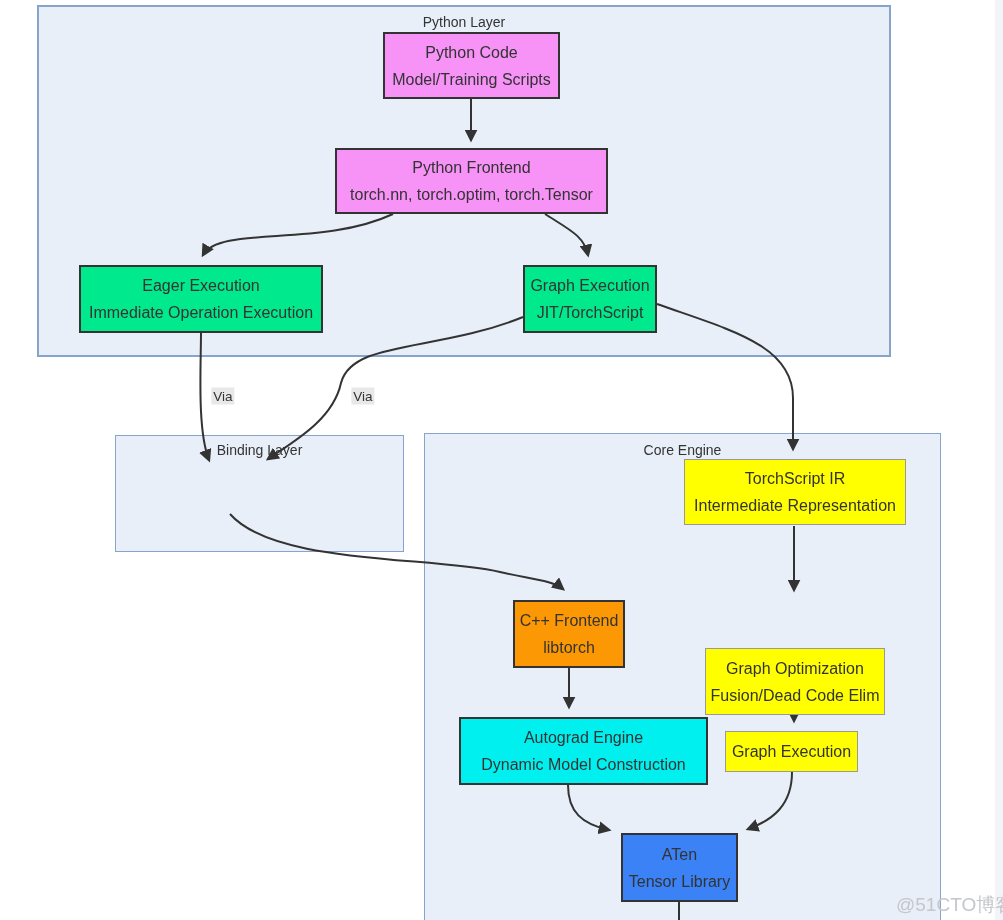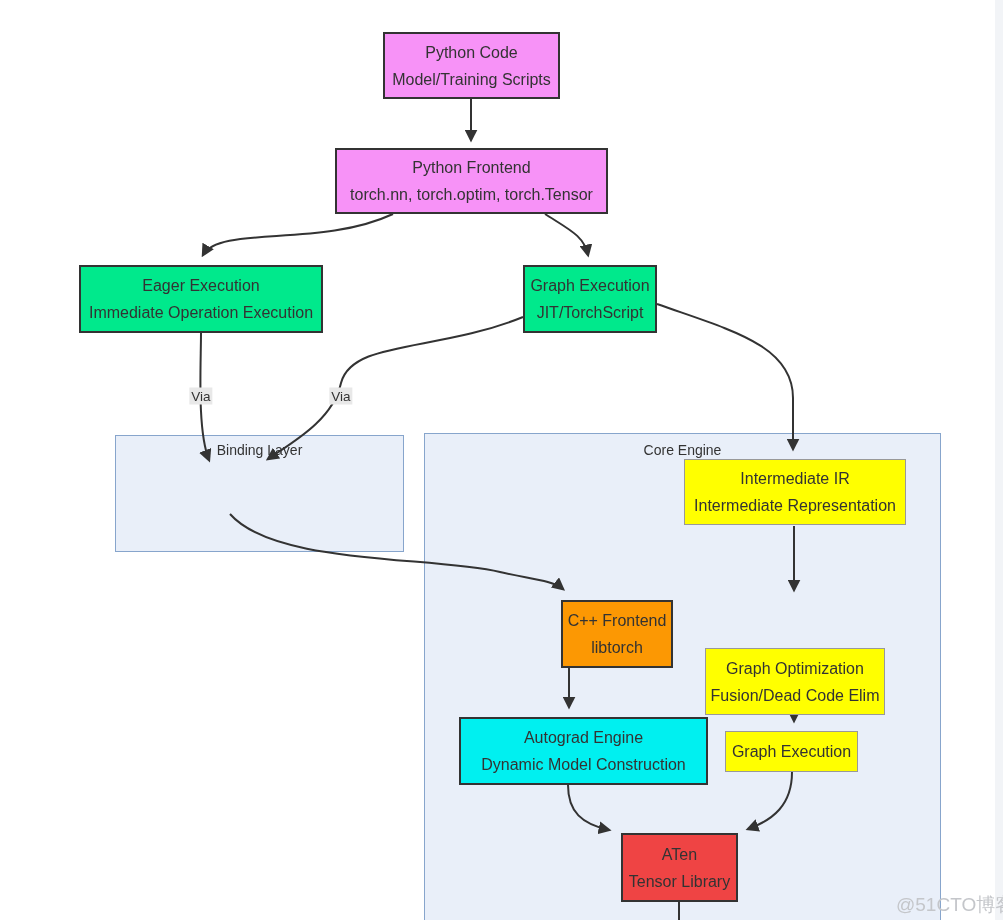--- a/index.html
+++ b/index.html
@@ -23,40 +23,43 @@
     display:flex;flex-direction:column;align-items:center;justify-content:center;
     text-align:center;font-size:16px;line-height:27px;color:#333;
     border:2px solid #333;
   }
   .node.pink{background:#f792f7;}
   .node.green{background:#00e98c;}
   .node.magenta{background:#ff00ff;}
   .node.yellow{background:#ffff00;border:1.5px solid #999999;}
   .node.orange{background:#fc9803;}
   .node.cyan{background:#00f0f0;}
-  .node.red{background:#ef4444;}
+  .node.red{background:#3b82f6;}
   .edge-label{
     position:absolute;transform:translate(-50%,-50%);
     background:#e8e8e8;color:#333;font-size:13.5px;line-height:17px;
-    padding:0 2px;white-space:nowrap;
+    padding:0 2px;white-space:nowrap;margin-left:22px;
   }
   .watermark{
     position:absolute;left:896px;top:892px;
     font-size:19px;color:#c4c6ca;white-space:nowrap;
   }
   .right-gutter{
     position:absolute;left:995px;top:0;width:8px;height:920px;
     background:#f2f4f7;
   }
 </style>
 </head>
 <body>
 
 <div id="canvas">
 
+  <div class="cluster" style="left:37px;top:5px;width:854px;height:352px;">
+    <div class="cluster-label" style="top:7px;">Python Layer</div>
+  </div>
 
   <div class="cluster" style="left:115px;top:435px;width:289px;height:117px;border-width:1.5px;">
     <div class="cluster-label" style="top:6px;">Binding Layer</div>
   </div>
 
   <div class="cluster" style="left:424px;top:433px;width:517px;height:492px;border-width:1.5px;border-bottom:none;">
     <div class="cluster-label" style="top:8px;">Core Engine</div>
   </div>
 
   <svg class="edges" width="1003" height="920" viewBox="0 0 1003 920">
@@ -100,25 +103,25 @@
     <span>Immediate Operation Execution</span>
   </div>
 
   <div class="node green" style="left:523px;top:265px;width:134px;height:68px;">
     <span>Graph Execution</span>
     <span>JIT/TorchScript</span>
   </div>
 
 
   <div class="node yellow" style="left:684px;top:459px;width:222px;height:66px;">
-    <span>Intermediate IR</span>
+    <span>TorchScript IR</span>
     <span>Intermediate Representation</span>
   </div>
 
-  <div class="node orange" style="left:513px;top:600px;width:112px;height:68px;margin-left:48px;">
+  <div class="node orange" style="left:513px;top:600px;width:112px;height:68px;">
     <span>C++ Frontend</span>
     <span>libtorch</span>
   </div>
 
   <div class="node yellow" style="left:705px;top:600px;width:180px;height:67px;margin-top:48px;">
     <span>Graph Optimization</span>
     <span>Fusion/Dead Code Elim</span>
   </div>
 
   <div class="node cyan" style="left:459px;top:717px;width:249px;height:68px;">

